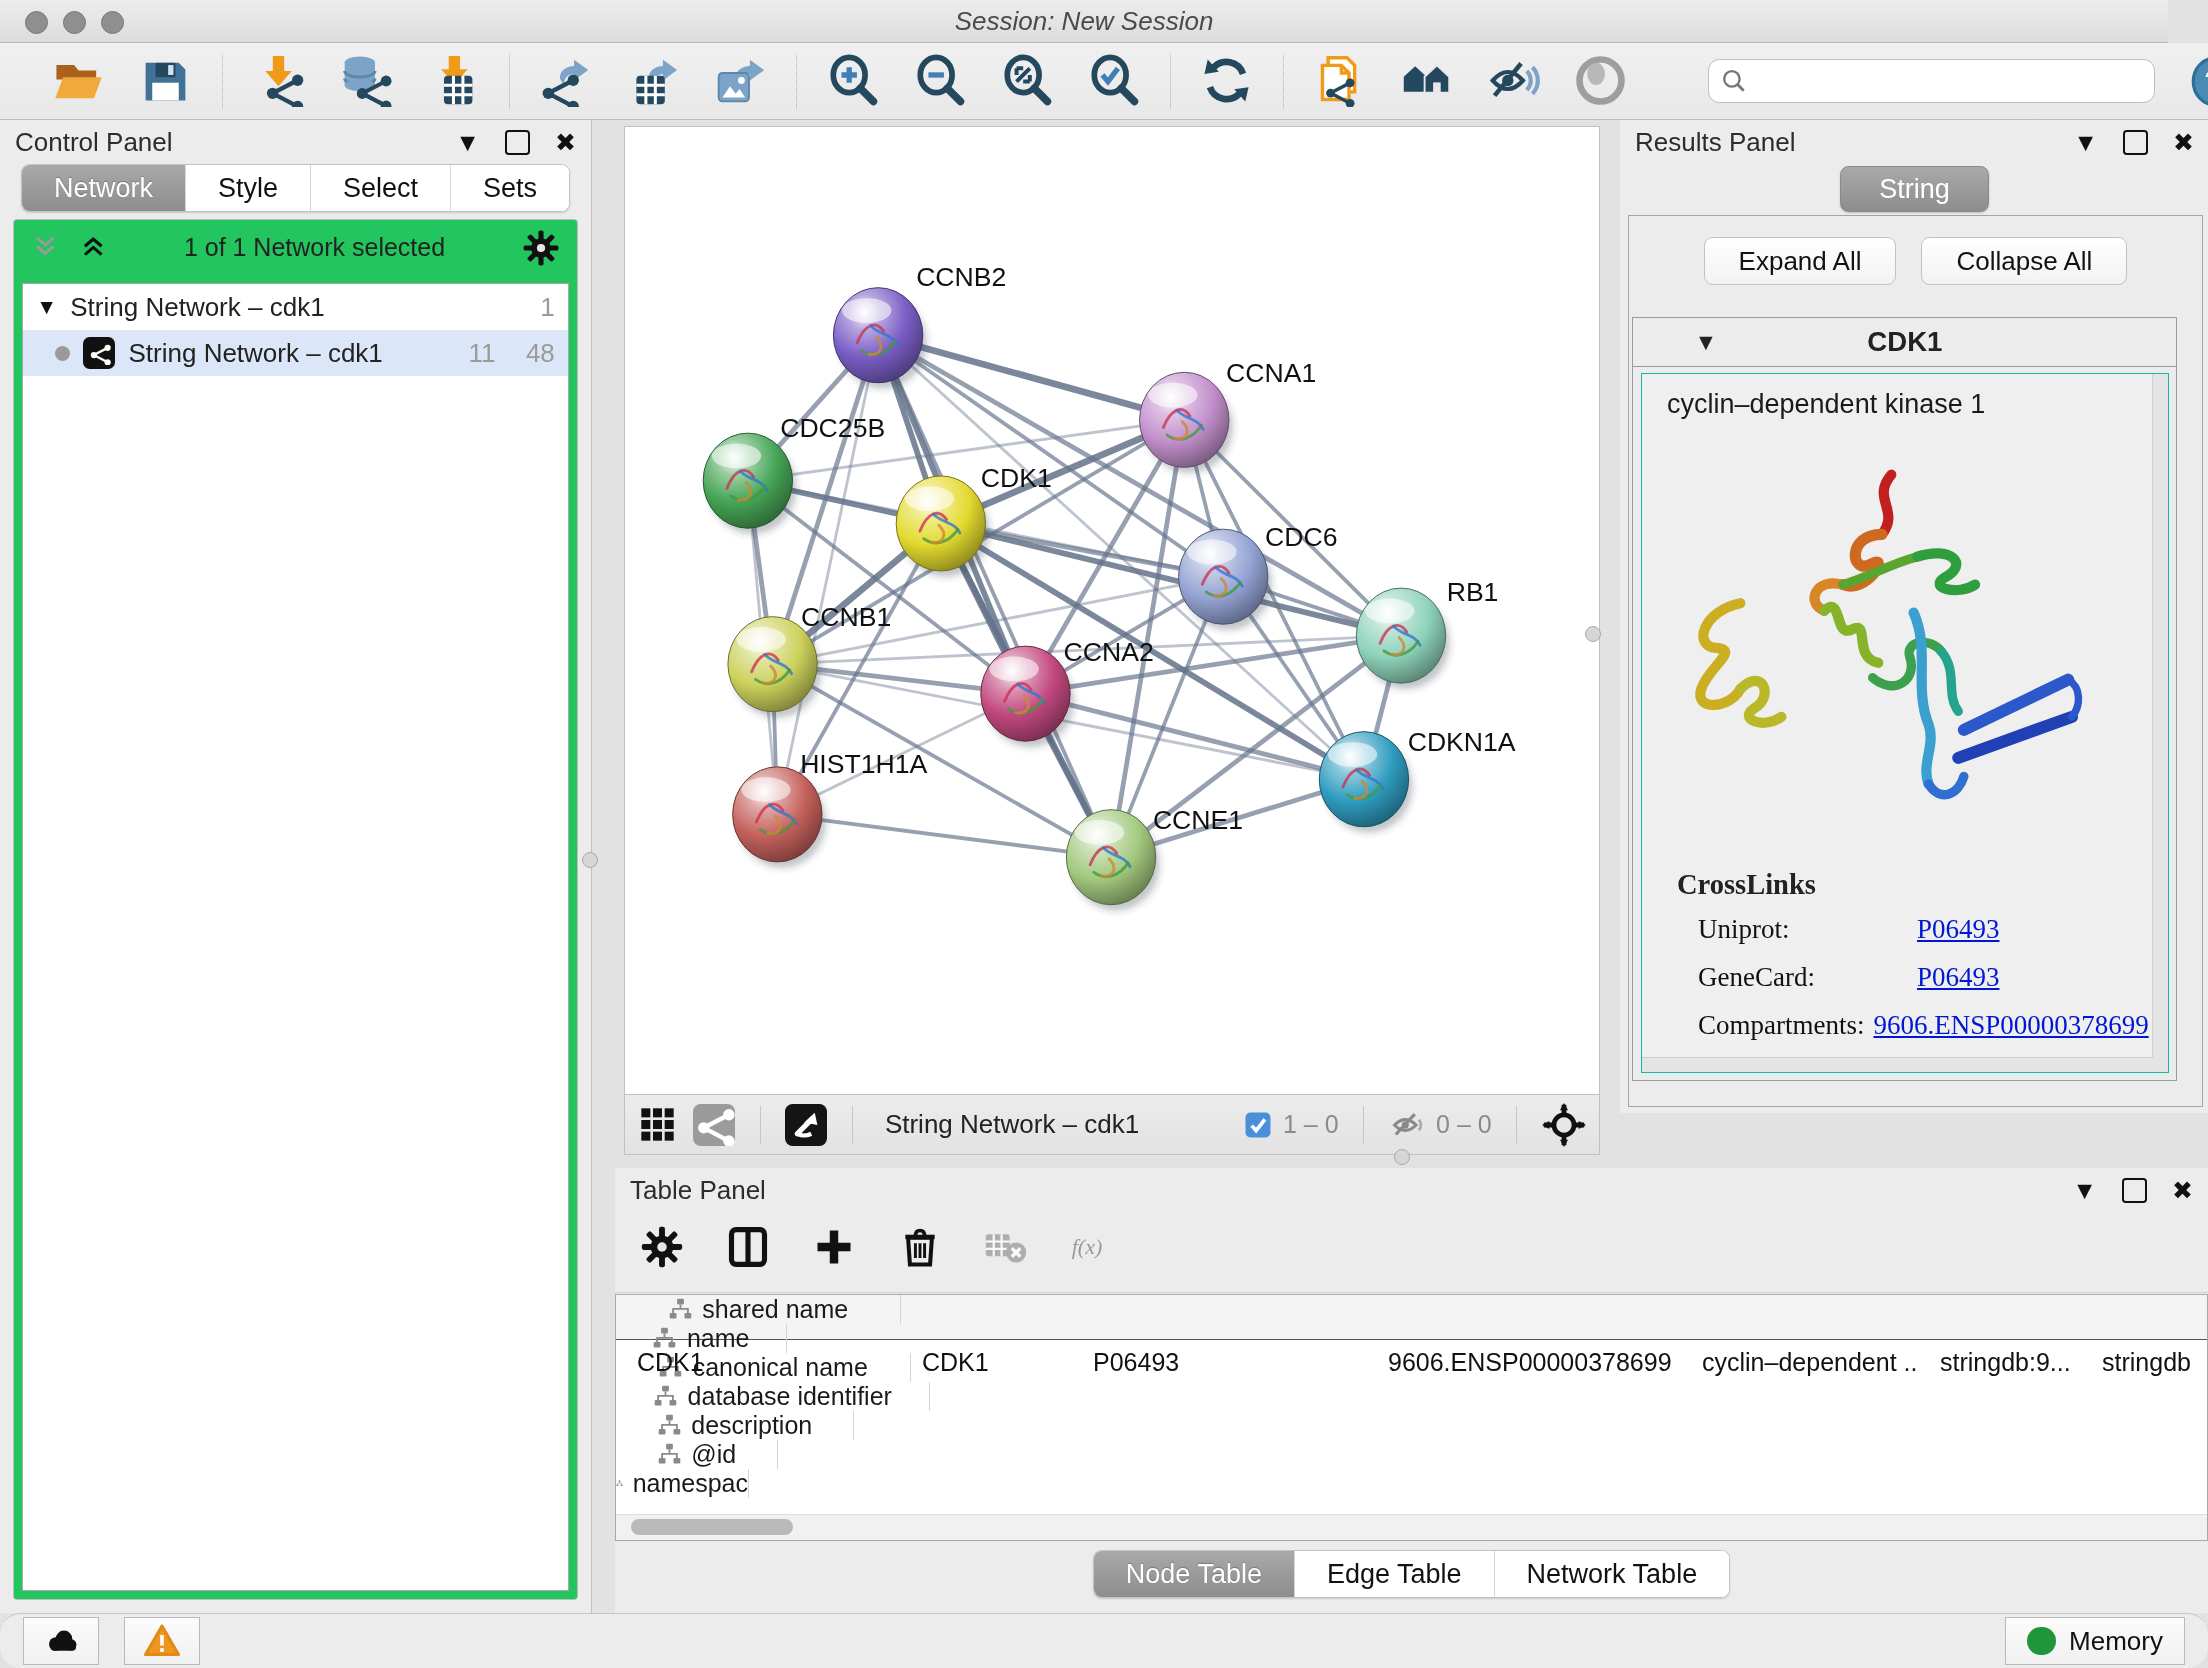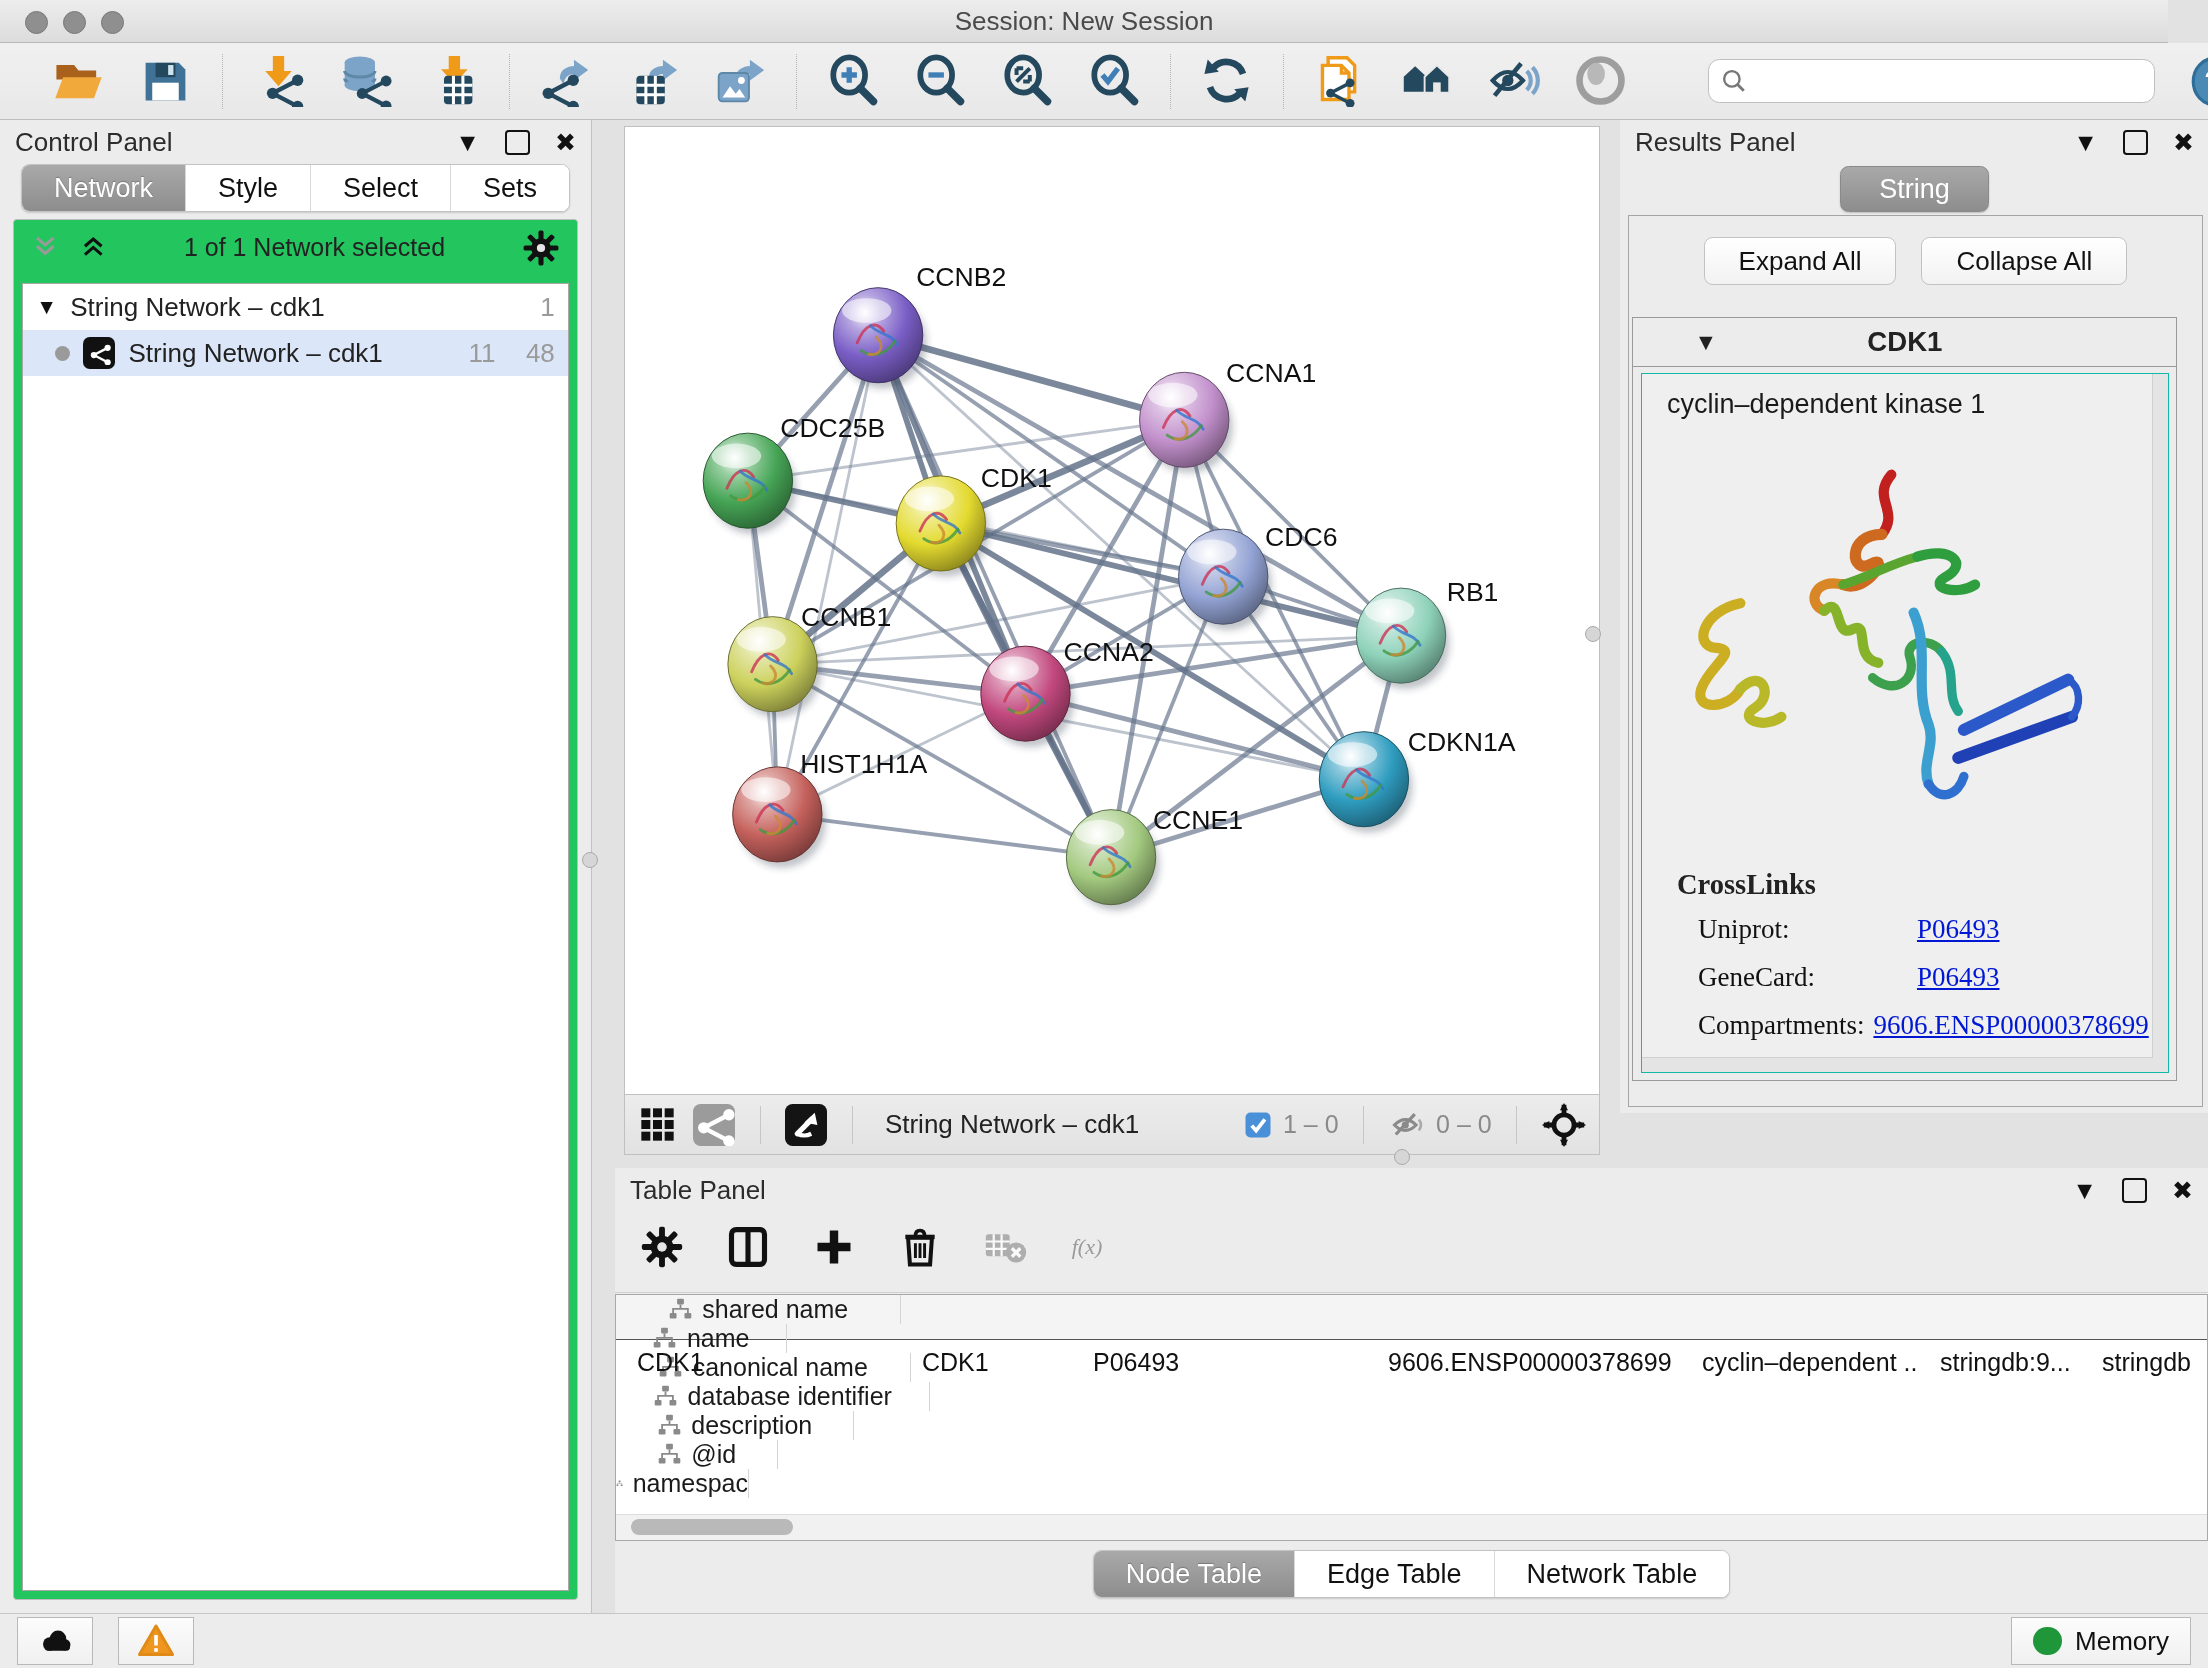--- a/index.html
+++ b/index.html
@@ -4,21 +4,21 @@
 <style>
   html,body{margin:0;padding:0;}
   body{
     width:2208px;height:1668px;position:relative;overflow:hidden;
     background:#e2e2e2;
     font-family:"Liberation Sans","DejaVu Sans",sans-serif;
     -webkit-font-smoothing:antialiased;color:#222;
   }
   
   #titlebar{position:absolute;left:0;top:0;width:2168px;height:42px;
-    background:linear-gradient(#ededed,#dcdcdc);border-bottom:1px solid #b8b8b8;}
+    background:linear-gradient(#ededed,#dcdcdc);border-bottom:1px solid #b8b8b8;font-style:italic;}
   .traffic{position:absolute;top:10.5px;width:21px;height:21px;border-radius:50%;
     background:#8f8f8f;border:1px solid #787878;}
   #title-text{position:absolute;left:0;right:0;top:0;height:42px;line-height:42px;
     text-align:center;font-size:26px;color:#4a4a4a;}
   
   #toolbar{position:absolute;left:0;top:43px;width:2208px;height:77px;
     background:linear-gradient(#f0f0f0,#e8e8e8);border-bottom:1px solid #bdbdbd;
     display:flex;align-items:center;padding:0 23px;box-sizing:border-box;}
   .tb-group{display:flex;align-items:center;gap:32px;padding:0 28.5px;}
   .tb-sep{width:0;height:55px;border-left:1.9px dotted #b4b4b4;}
@@ -109,21 +109,21 @@
   .col-h{display:flex;align-items:center;justify-content:center;gap:9.5px;font-size:25px;color:#1a1a1a;
     border-right:1px solid #d4d4d4;box-sizing:border-box;overflow:hidden;white-space:nowrap;flex:none;}
   #tp-row{display:flex;height:44px;}
   .col-c{font-size:25px;color:#111;padding:7.6px 3.8px 0 21px;box-sizing:border-box;overflow:hidden;
     white-space:nowrap;flex:none;}
   #tp-hscroll{position:absolute;left:0;right:0;bottom:0;height:25px;background:#f1f1f1;border-top:1px solid #ddd;}
   #tp-thumb{position:absolute;left:15px;top:3.8px;width:162px;height:16px;border-radius:8.6px;background:#b9b9b9;}
   #tp-tabs{position:absolute;left:0;right:0;top:382px;display:flex;justify-content:center;}
   
   #bottom-bar{position:absolute;left:0;top:1613px;width:2208px;height:55px;background:#ececec;
-    border-top:1px solid #c6c6c6;display:flex;align-items:center;padding:0 17px;box-sizing:border-box;gap:25px;}
+    border-top:1px solid #c6c6c6;display:flex;align-items:center;padding:0 23px;box-sizing:border-box;gap:25px;border-radius:21px;}
   .bb-btn{width:74px;height:46px;background:linear-gradient(#fcfcfc,#f0f0f0);border:1.9px solid #b9b9b9;
     display:flex;align-items:center;justify-content:center;cursor:pointer;}
   .bb-btn svg{width:36px;height:36px;}
   #memory-btn{margin-left:auto;width:auto;padding:0 21px;gap:13.3px;font-size:26px;color:#111;}
   #memory-dot{width:28.5px;height:28.5px;border-radius:50%;background:#1e9639;}
   
   .grip{position:absolute;width:14.3px;height:14.3px;border-radius:50%;background:#d6d6d6;border:1px solid #aaa;}
   
   text.node-label{font-family:"Liberation Sans","DejaVu Sans",sans-serif;font-size:28px;fill:#101010;}
 </style>

